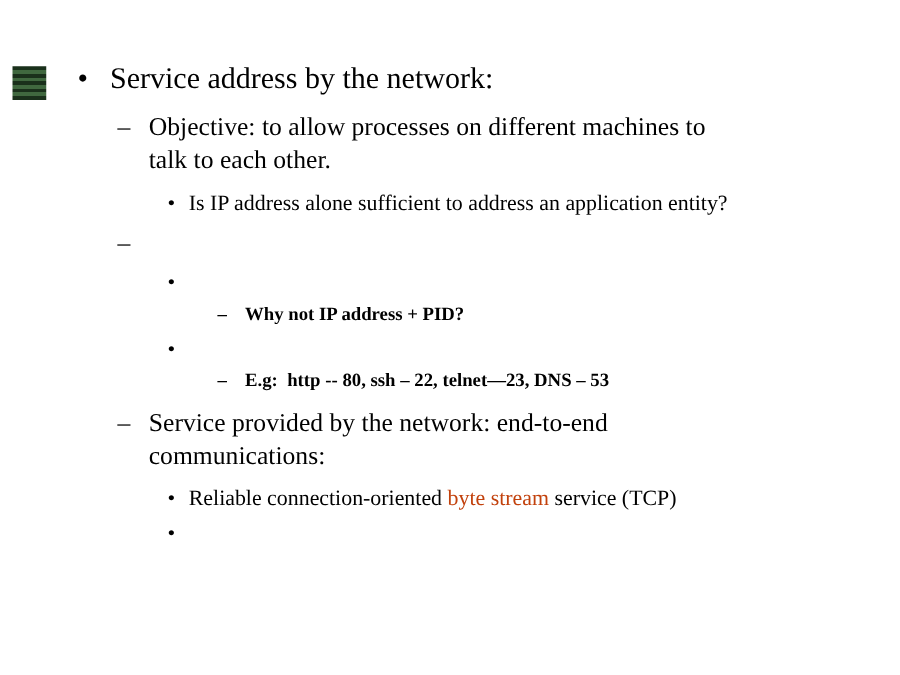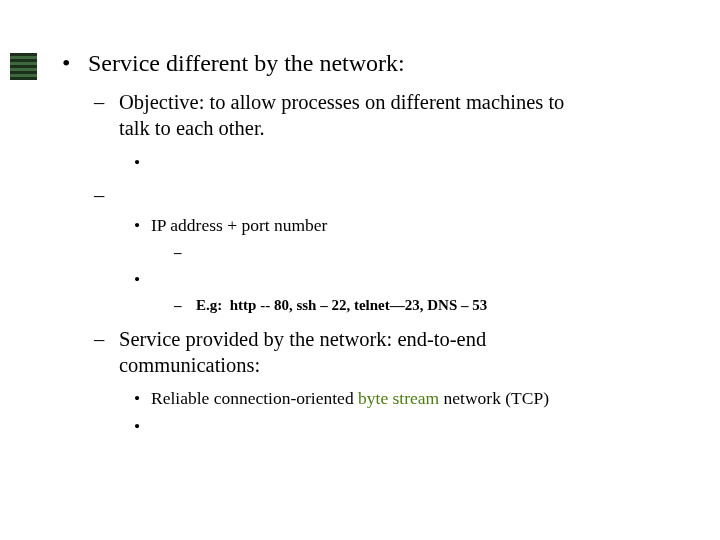--- a/index.html
+++ b/index.html
@@ -51,74 +51,75 @@
   .it1 { margin-top: 10px; }
   .it2 { margin-top: 9px;  }
   .it3 { margin-top: 6px;  }
   .it4 { margin-top: 7px;  }
   .it5 { margin-top: 6px;  }
   .it6 { margin-top: 6px;  }
   .it7 { margin-top: 11px; }
   .it8 { margin-top: 9px;  }
   .it9 { margin-top: 6px;  }
 
-  .hl { color: #4d7c0f; }
+  .hl { color: #c2410c; }
 </style>
 </head>
 <body>
 
 <div class="slide">
 
   <div class="corner-deco"></div>
 
   <div class="line l1 t0">
     <span class="mk">•</span>
-    <span class="tx">Service different by the network:</span>
+    <span class="tx">Service address by the network:</span>
   </div>
 
   <div class="line l2 it0">
     <span class="mk">–</span>
     <span class="tx">Objective: to allow processes on different machines to
 talk to each other.</span>
   </div>
 
   <div class="line l3 it1">
     <span class="mk">•</span>
+    <span class="tx">Is IP address alone sufficient to address an application entity?</span>
   </div>
 
   <div class="line l2 it2">
     <span class="mk">–</span>
   </div>
 
   <div class="line l3 it3">
     <span class="mk">•</span>
-    <span class="tx">IP address + port number</span>
   </div>
 
   <div class="line l4 it4">
     <span class="mk">–</span>
+    <span class="tx">Why not IP address + PID?</span>
   </div>
 
   <div class="line l3 it5">
     <span class="mk">•</span>
   </div>
 
   <div class="line l4 it6">
     <span class="mk">–</span>
     <span class="tx">E.g:  http -- 80, ssh – 22, telnet—23, DNS – 53</span>
   </div>
 
   <div class="line l2 it7">
     <span class="mk">–</span>
     <span class="tx">Service provided by the network: end-to-end
 communications:</span>
   </div>
 
   <div class="line l3 it8">
     <span class="mk">•</span>
-    <span class="tx"><span>Reliable connection-oriented </span><span class="hl">byte stream</span><span> network (TCP)</span></span>
+    <span class="tx"><span>Reliable connection-oriented </span><span class="hl">byte stream</span><span> service (TCP)</span></span>
   </div>
 
   <div class="line l3 it9">
     <span class="mk">•</span>
   </div>
 
 </div>
 
 </body></html>

